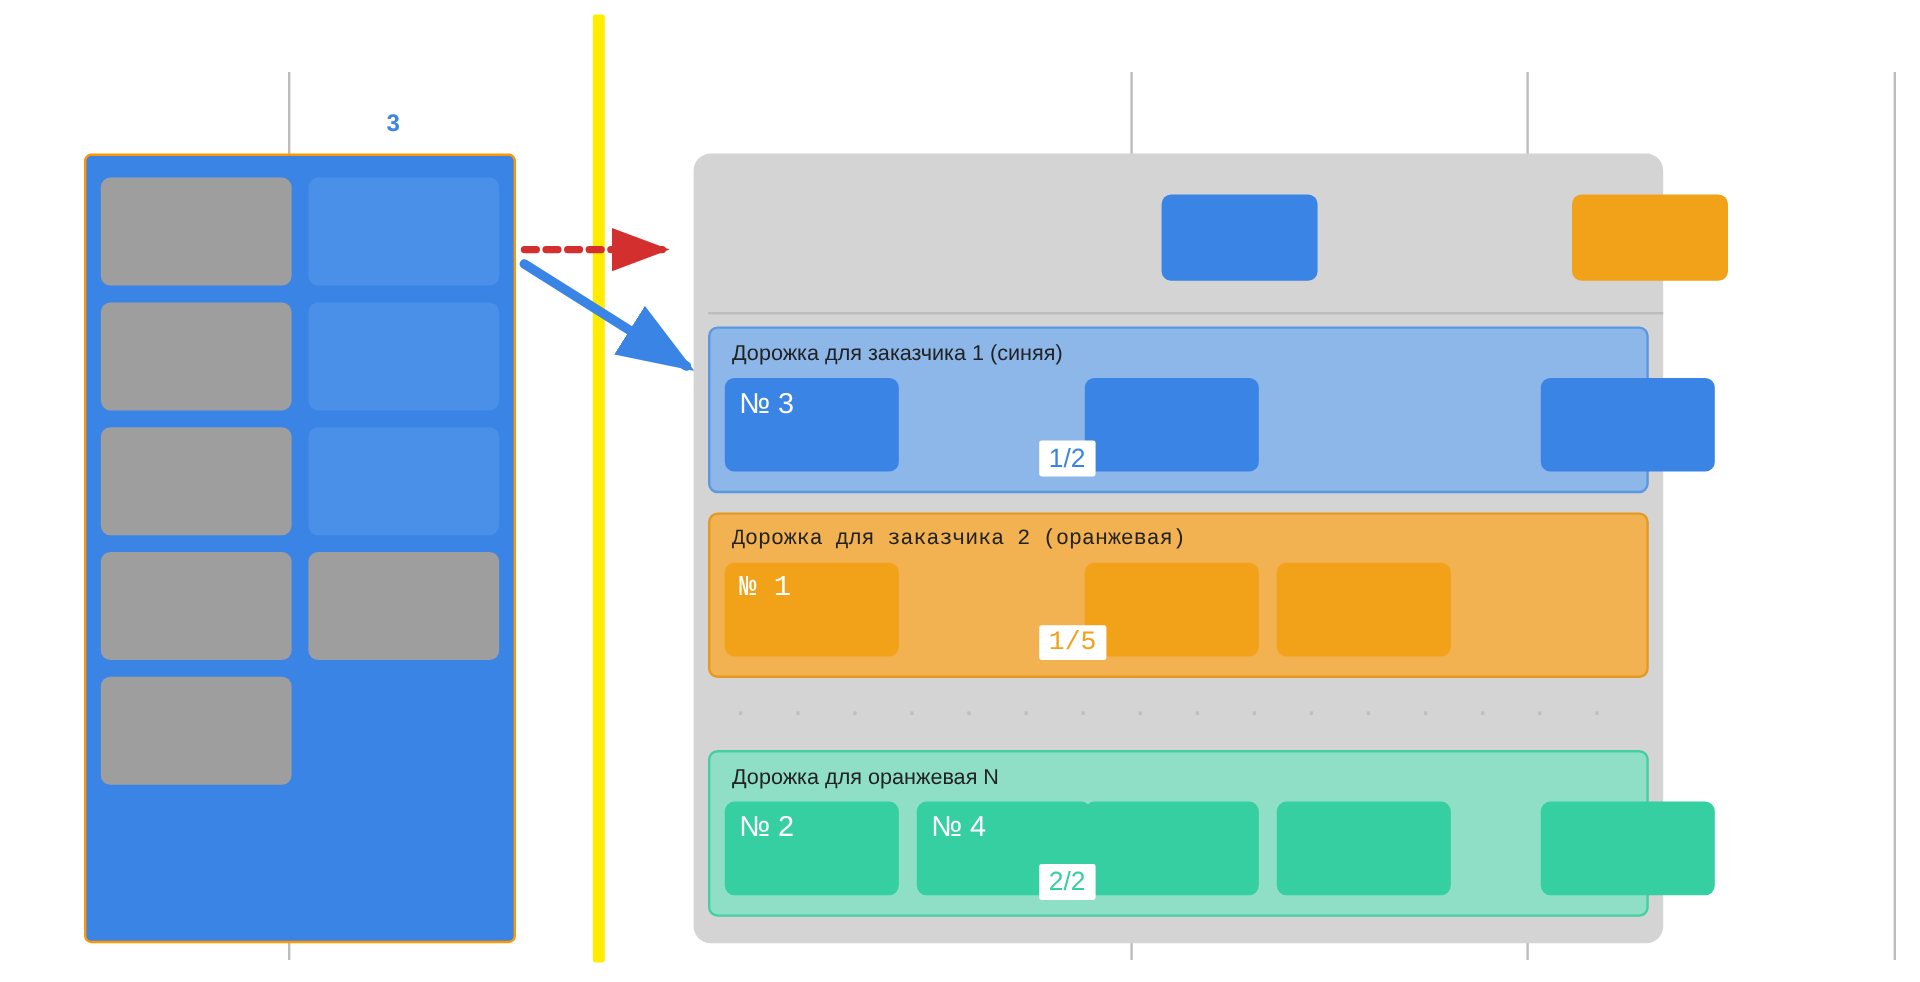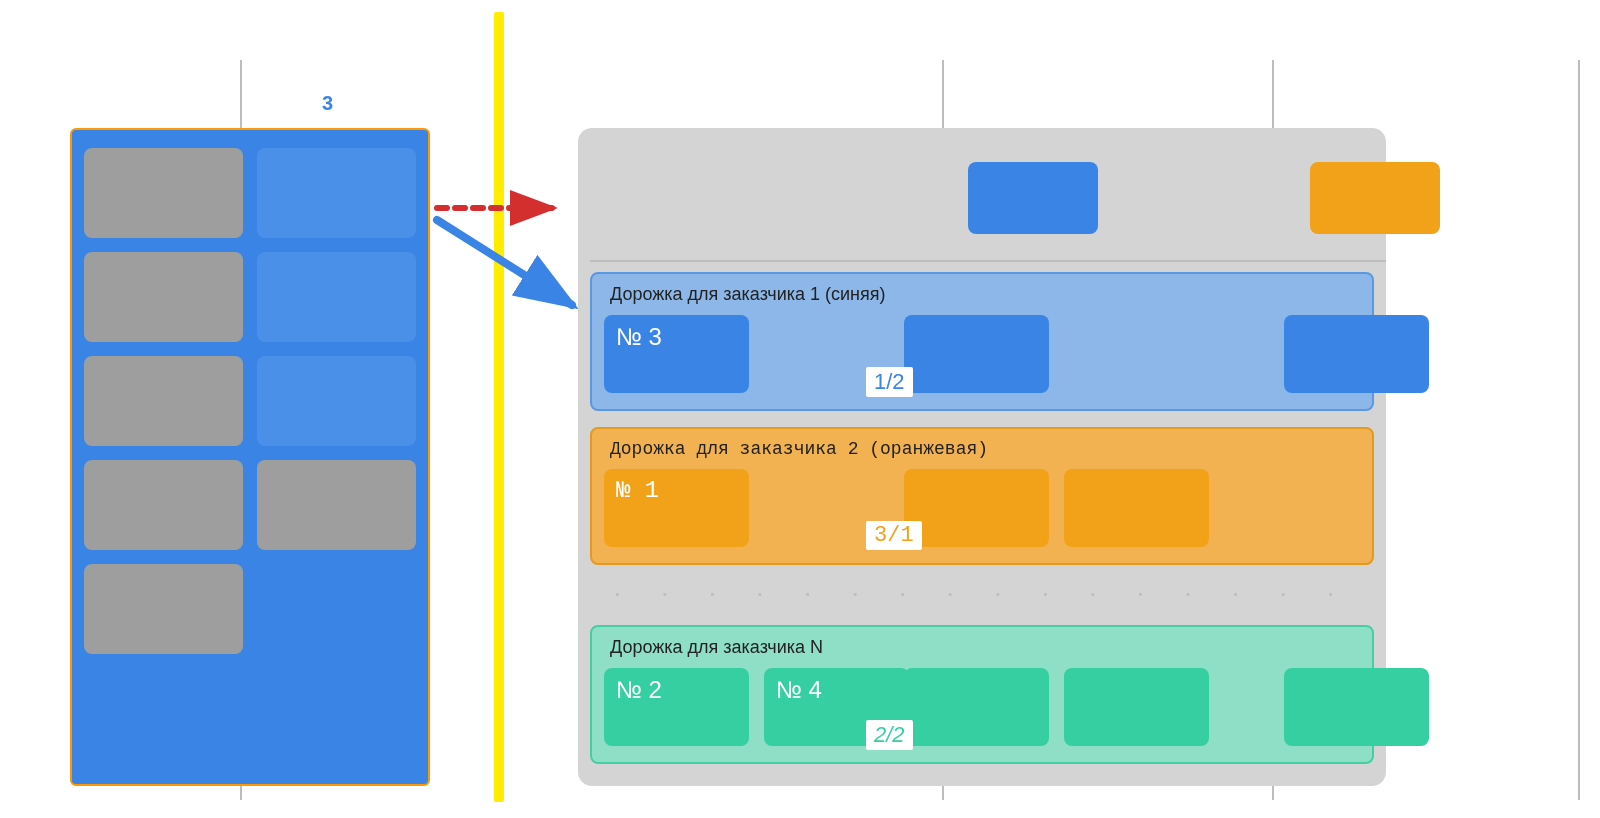--- a/index.html
+++ b/index.html
@@ -145,21 +145,21 @@
   .ratio-badge {
     position: absolute;
     background: #fff;
     font-size: 22px;
     font-weight: 500;
     padding: 2px 8px;
     border-radius: 2px;
   }
   .ratio-badge.blue   { color: #3a84e6; }
   .ratio-badge.orange { color: #f2a219; }
-  .ratio-badge.teal   { color: #36cfa1; font-style: italic; }
+  .ratio-badge.teal   { color: #36cfa1; }
 
   .ellipsis-row {
     text-align: center;
     font-size: 28px;
     letter-spacing: 16px;
     color: #bfbfbf;
     height: 44px;
     line-height: 44px;
   }
 
@@ -240,26 +240,26 @@
             <div class="task blue" style="left: 680px;"></div>
             <div class="ratio-badge blue" style="left: 262px; top: 52px;">1/2</div>
           </div>
         </div>
         <div class="lane orange">
           <div class="lane-title">Дорожка для заказчика 2 (оранжевая)</div>
           <div class="lane-body">
             <div class="task orange" style="left: 0px;">№ 1</div>
             <div class="task orange" style="left: 300px;"></div>
             <div class="task orange" style="left: 460px;"></div>
-            <div class="ratio-badge orange" style="left: 262px; top: 52px;">3/1</div>
+            <div class="ratio-badge orange" style="left: 262px; top: 52px;">1/5</div>
           </div>
         </div>
         <div class="ellipsis-row">. . . . . . . . . . . . . . . . . . . . . .</div>
         <div class="lane teal">
-          <div class="lane-title">Дорожка для заказчика N</div>
+          <div class="lane-title">Дорожка для оранжевая N</div>
           <div class="lane-body">
             <div class="task teal" style="left: 0px;">№ 2</div>
             <div class="task teal" style="left: 160px;">№ 4</div>
             <div class="task teal" style="left: 300px;"></div>
             <div class="task teal" style="left: 460px;"></div>
             <div class="task teal" style="left: 680px;"></div>
             <div class="ratio-badge teal" style="left: 262px; top: 52px;">2/2</div>
           </div>
         </div>
       </div>

